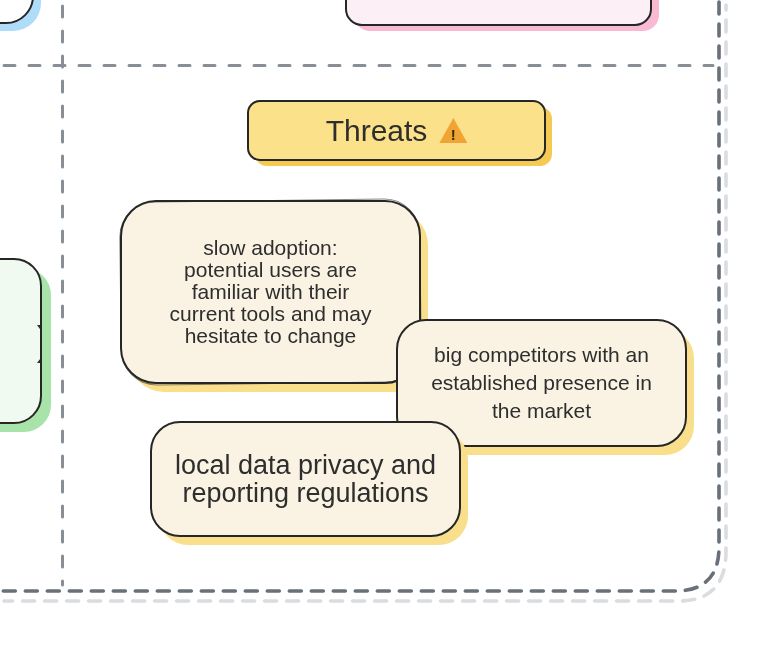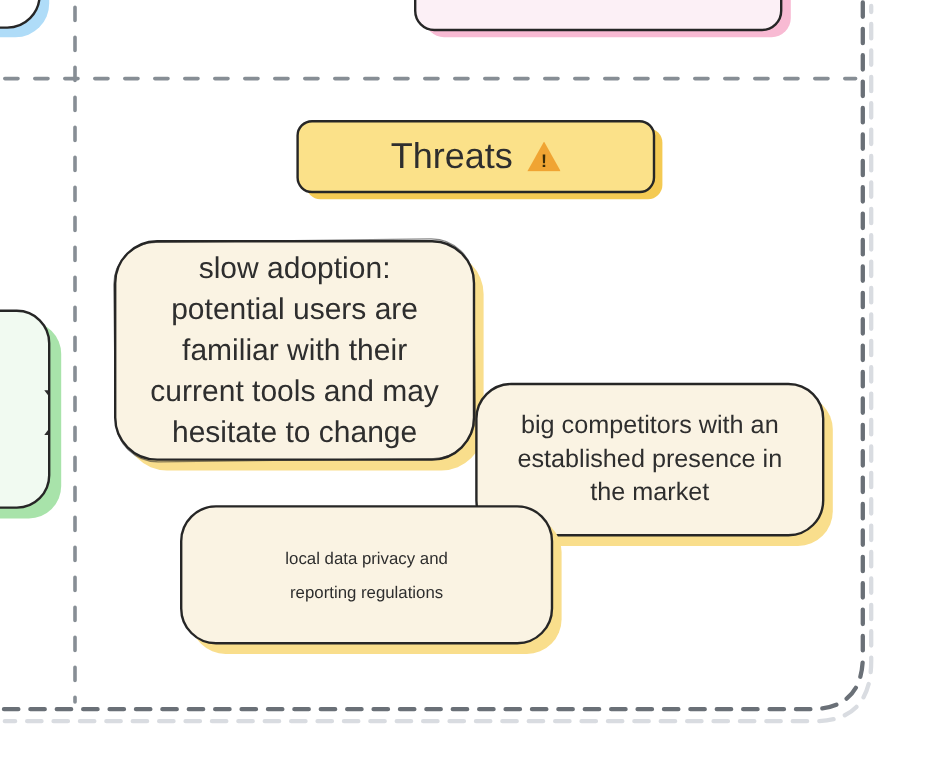--- a/index.html
+++ b/index.html
@@ -16,23 +16,23 @@
     border:2.6px solid var(--ink,#262626);
     display:flex;align-items:center;justify-content:center;
     text-align:center;white-space:pre-line;
     box-shadow:8px 9px 0 -1px var(--note_shadow,#f9de8c);
   }
   .note .note-text{padding:6px 10px;}
   .double::before{
     content:"";position:absolute;inset:-2px;border:1.6px solid var(--ink,#262626);
     border-radius:inherit;transform:rotate(-0.7deg);opacity:.55;pointer-events:none;
   }
-  #note1{left:95px;top:200px;width:297px;height:180px;border-radius:36px;font-size:25px;line-height:34px;z-index:3;}
+  #note1{left:120px;top:200px;width:297px;height:180px;border-radius:36px;font-size:21px;line-height:22px;z-index:3;}
   #note2{left:396px;top:319px;width:287px;height:124px;border-radius:30px;font-size:21px;line-height:28px;z-index:4;}
-  #note3{left:150px;top:421px;width:307px;height:112px;border-radius:30px;font-size:14px;line-height:28px;z-index:5;}
+  #note3{left:150px;top:421px;width:307px;height:112px;border-radius:30px;font-size:27px;line-height:28px;z-index:5;}
 
   
   #threats-header{
     position:absolute;left:247px;top:100px;width:295px;height:57px;
     background:var(--header_fill,#fbe189);
     border:2.6px solid var(--ink,#262626);border-radius:13px;
     box-shadow:7px 6px 0 -1px var(--header_shadow,#f4ca53);
     display:flex;align-items:center;justify-content:center;gap:12px;
     font-size:30px;z-index:2;
   }

